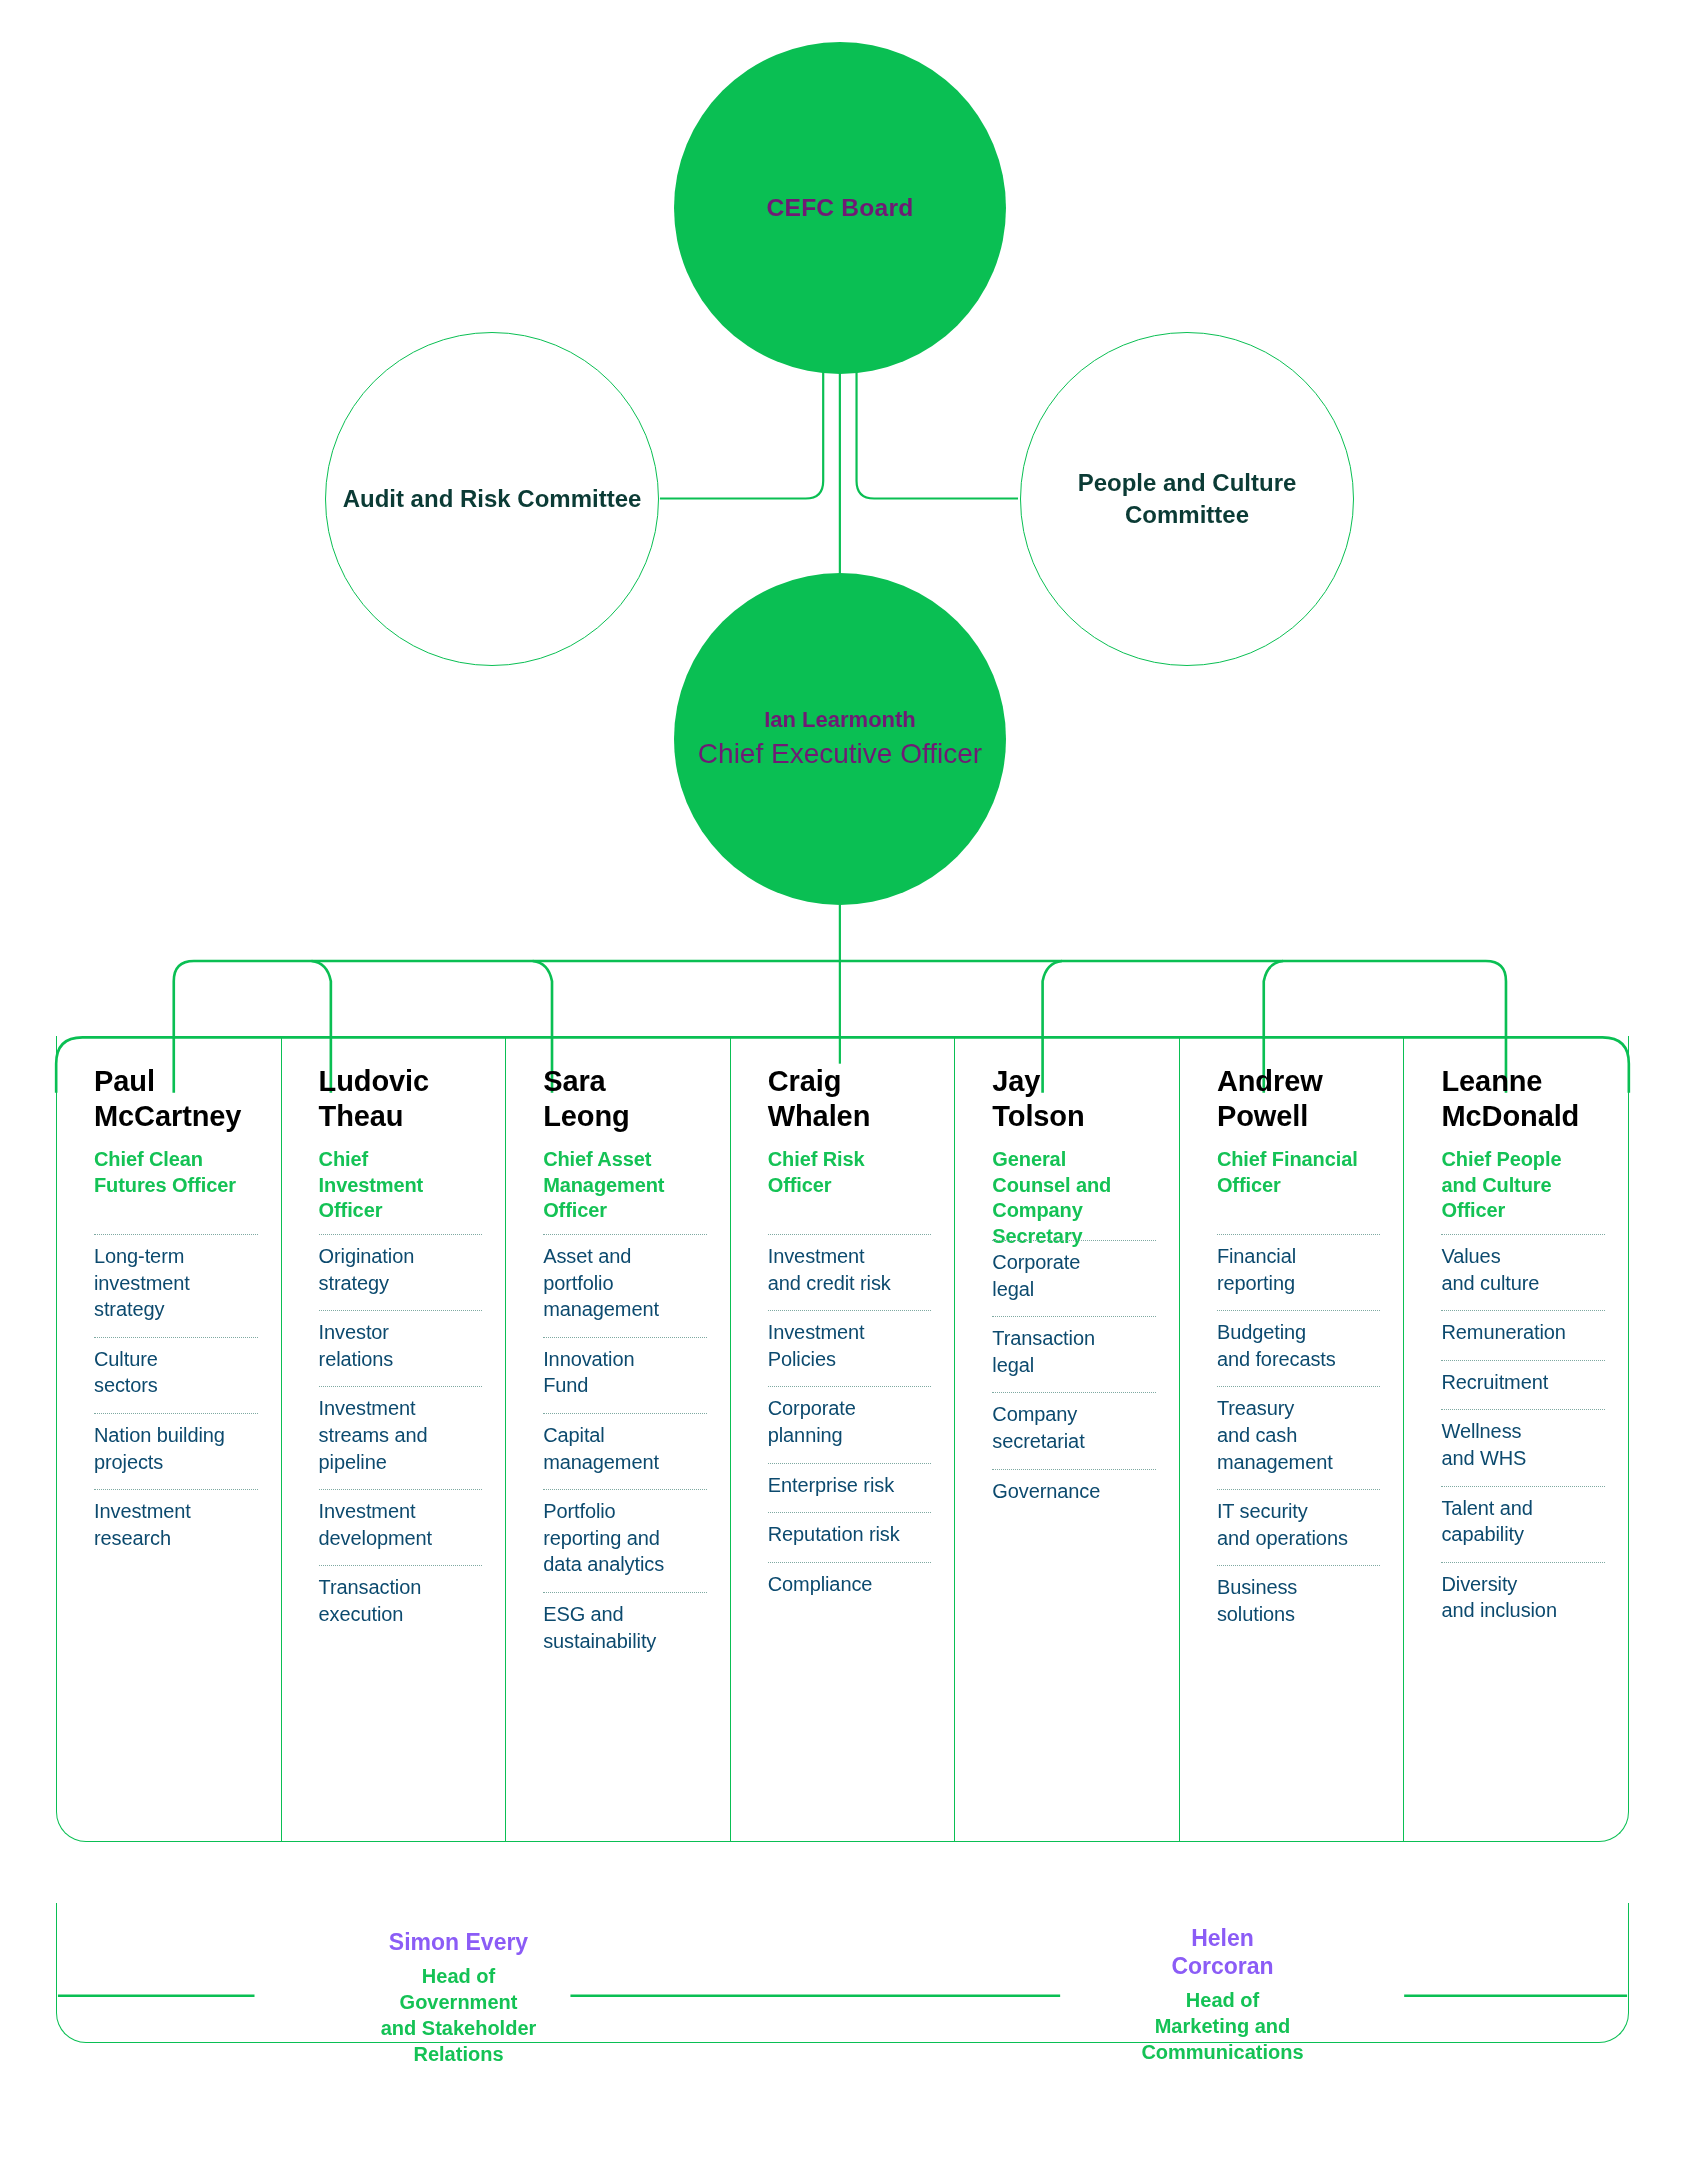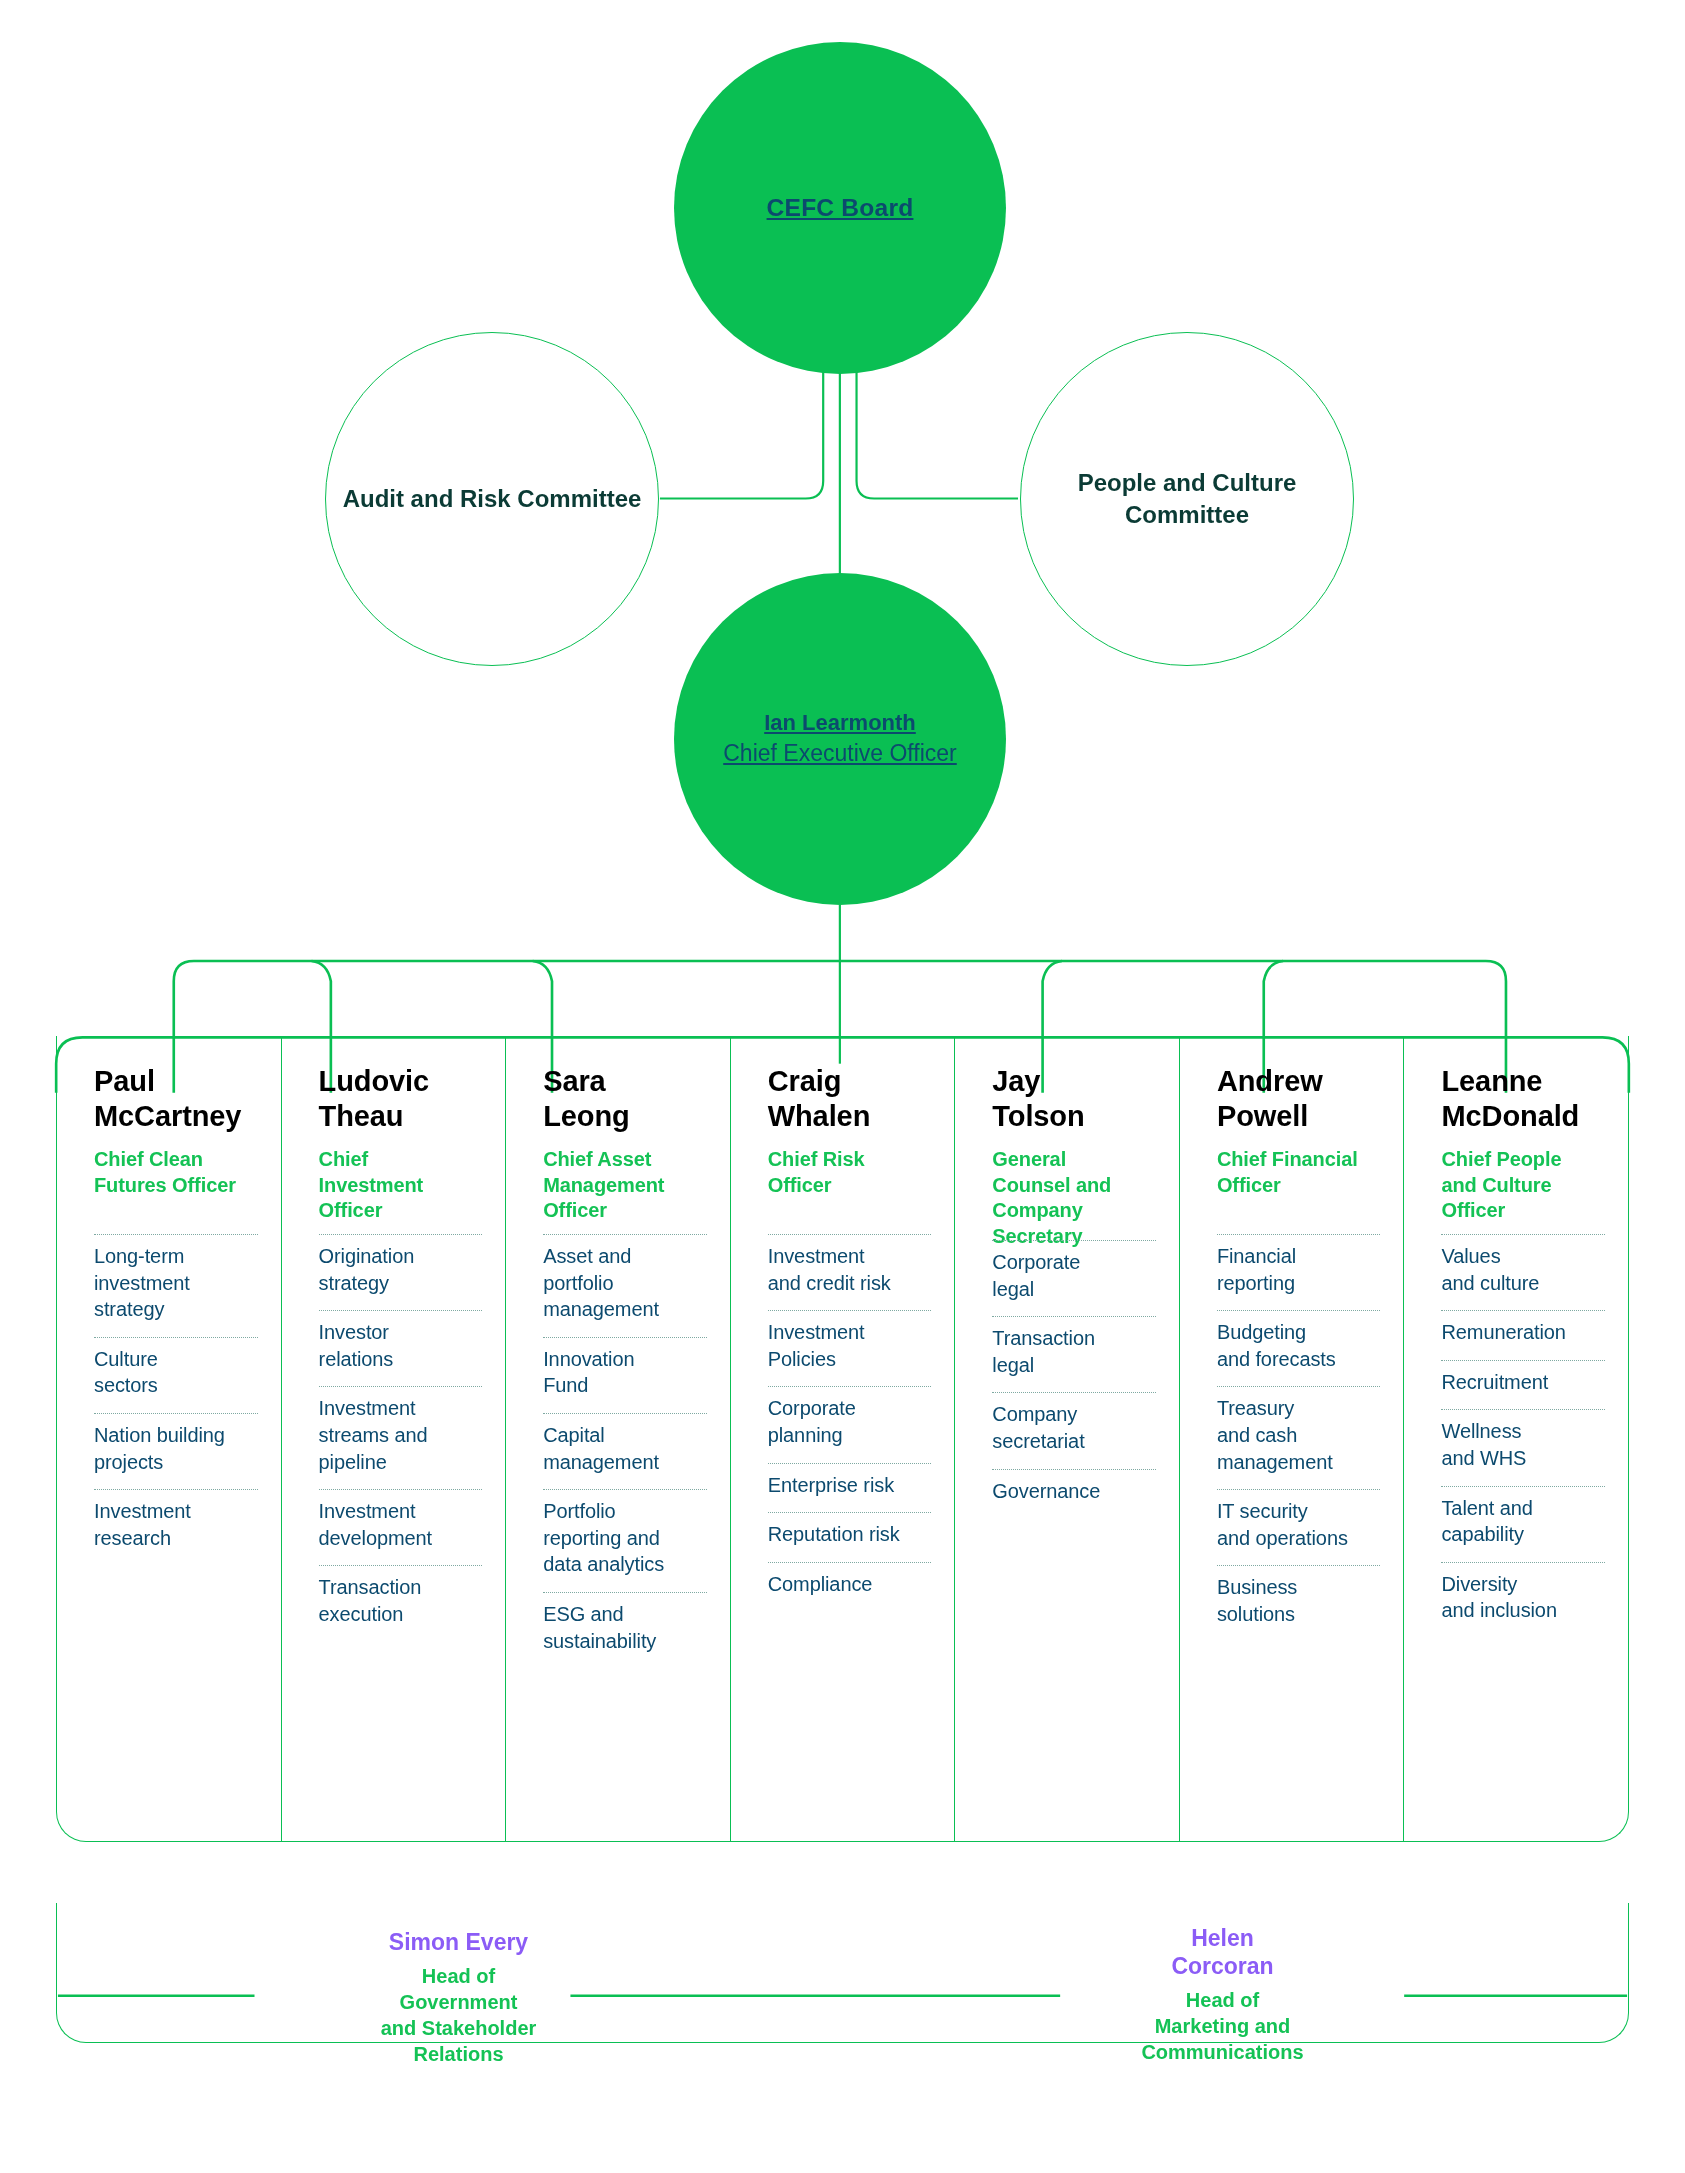--- a/index.html
+++ b/index.html
@@ -7,34 +7,34 @@
     width:1685px;height:2173px;background:#ffffff;
     font-family:"Liberation Sans", sans-serif;
     position:relative;overflow:hidden;
     -webkit-font-smoothing:antialiased;
   }
   .chart{position:absolute;inset:0;}
 
   
   .circle{position:absolute;border-radius:50%;display:flex;flex-direction:column;
           align-items:center;justify-content:center;text-align:center;box-sizing:border-box;}
-  .circle.filled{background:#0ABF53;color:#0c4a6e;text-decoration:underline;}
+  .circle.filled{background:#0ABF53;color:#701a75;}
   .circle.outline{background:#ffffff;border:1.8px solid #0ABF53;color:#0B3B35;}
 
   #board-circle{left:674px;top:42px;width:332px;height:332px;}
   #board-circle .c-title{font-size:24.6px;font-weight:bold;letter-spacing:0.2px;}
 
   #audit-circle{left:325px;top:332px;width:334px;height:334px;}
   #people-circle{left:1020px;top:332px;width:334px;height:334px;}
   #audit-circle .c-title,#people-circle .c-title{
     font-size:24px;font-weight:bold;line-height:1.33;color:#0B3B35;}
 
   #ceo-circle{left:674px;top:573px;width:332px;height:332px;}
   #ceo-circle .c-name{font-size:22px;font-weight:bold;line-height:1.3;}
-  #ceo-circle .c-role{font-size:23px;font-weight:400;line-height:1.3;margin-top:1.8px;}
+  #ceo-circle .c-role{font-size:28px;font-weight:400;line-height:1.3;margin-top:1.8px;}
 
   
   .wires{position:absolute;left:0;top:0;width:1685px;height:2173px;pointer-events:none;}
 
   
   #exec-table{
     position:absolute;left:56px;top:1036px;width:1573px;height:806px;
     border:1.8px solid #0ABF53;border-top:none;
     border-bottom-left-radius:30px;border-bottom-right-radius:30px;
     box-sizing:border-box;display:flex;

